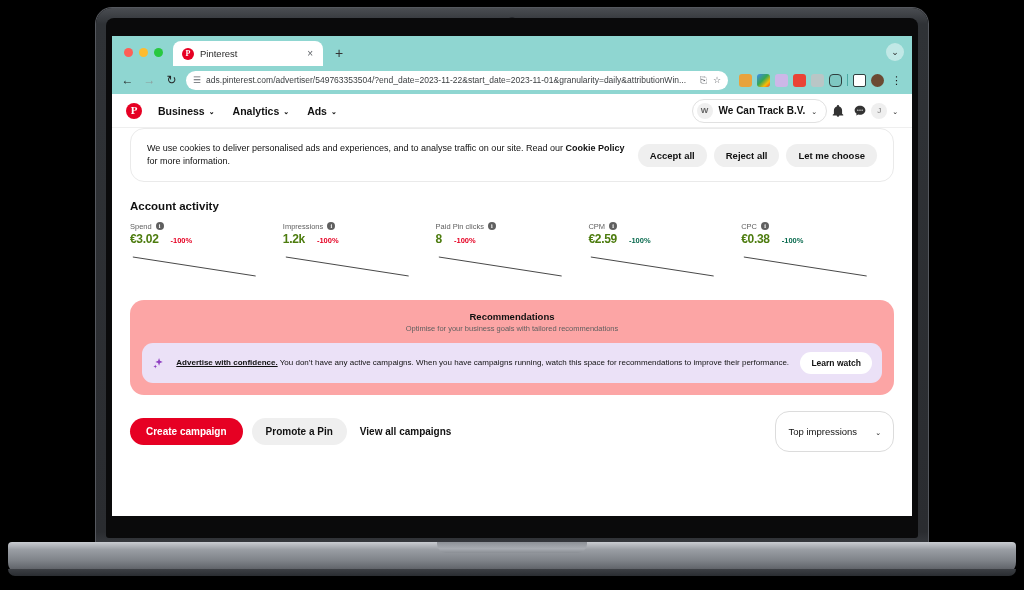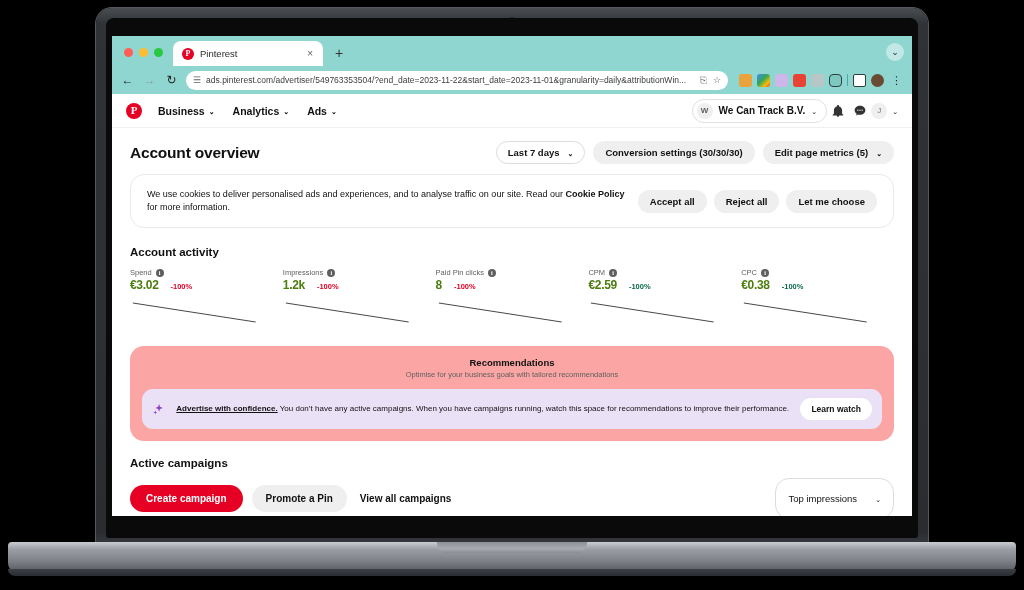--- a/index.html
+++ b/index.html
@@ -353,21 +353,21 @@
     color: #111111;
     margin-bottom: 10px;
   }
   .metrics {
     display: grid;
     grid-template-columns: repeat(5, 1fr);
     gap: 0;
     margin-bottom: 18px;
   }
   .metric { padding-right: 10px; }
-  .m-label-row { display: flex; align-items: flex-end; gap: 4px; margin-bottom: 1px; }
+  .m-label-row { display: flex; align-items: flex-start; gap: 4px; margin-bottom: 1px; }
   .m-label { font-size: 7.5px; color: #5f5f5f; white-space: nowrap; }
   .info-i {
     width: 8px; height: 8px;
     border-radius: 50%;
     background: #5f5f5f;
     color: #ffffff;
     font-size: 6px;
     font-weight: bold;
     display: flex; align-items: center; justify-content: center;
     flex: 0 0 auto;
@@ -562,38 +562,20 @@
               <circle cx="15.7" cy="10.6" r="1.1" fill="#fff"></circle>
             </svg>
           </span>
 
           <span class="user-av">J</span>
           <span class="chev" style="margin-left:5px;">⌄</span>
         </div>
 
         <div class="content">
 
-          <div class="page-head">
-            <span class="page-title">Account overview</span>
-            <span class="head-spacer"></span>
-
-            <div class="ctl outline">
-              <span>Last 7 days</span>
-              <span class="chev">⌄</span>
-            </div>
-
-            <div class="ctl filled">
-              <span>Conversion settings (30/30/30)</span>
-            </div>
-
-            <div class="ctl filled">
-              <span>Edit page metrics (5)</span>
-              <span class="chev">⌄</span>
-            </div>
-          </div>
 
           <div class="cookie">
             <div class="cookie-text">
               <span>We use cookies to deliver personalised ads and experiences, and to analyse traffic on our site. Read our </span><b>Cookie Policy</b><span> for more information.</span>
             </div>
             <div class="cookie-btns">
               <div class="cbtn">Accept all</div>
               <div class="cbtn">Reject all</div>
               <div class="cbtn">Let me choose</div>
             </div>
@@ -683,21 +665,20 @@
                 <path d="M13 2l1.7 5.1L19.8 9l-5.1 1.9L13 16l-1.7-5.1L6.2 9l5.1-1.9L13 2z" fill="#8e3ec1"></path>
                 <path d="M6 14l.9 2.6 2.6.9-2.6.9L6 21l-.9-2.6-2.6-.9 2.6-.9L6 14z" fill="#8e3ec1"></path>
               </svg>
               <div class="rec-text">
                 <b>Advertise with confidence.</b><span> You don’t have any active campaigns. When you have campaigns running, watch this space for recommendations to improve their performance.</span>
               </div>
               <div class="learn">Learn watch</div>
             </div>
           </div>
 
-          <div class="section-title" style="margin-bottom:0;">Active campaigns</div>
 
           <div class="camp-actions">
             <div class="btn-primary">Create campaign</div>
             <div class="btn-secondary">Promote a Pin</div>
             <div class="btn-link">View all campaigns</div>
             <div class="camp-spacer"></div>
             <div class="sort-select">
               <span>Top impressions</span>
               <span class="chev">⌄</span>
             </div>

